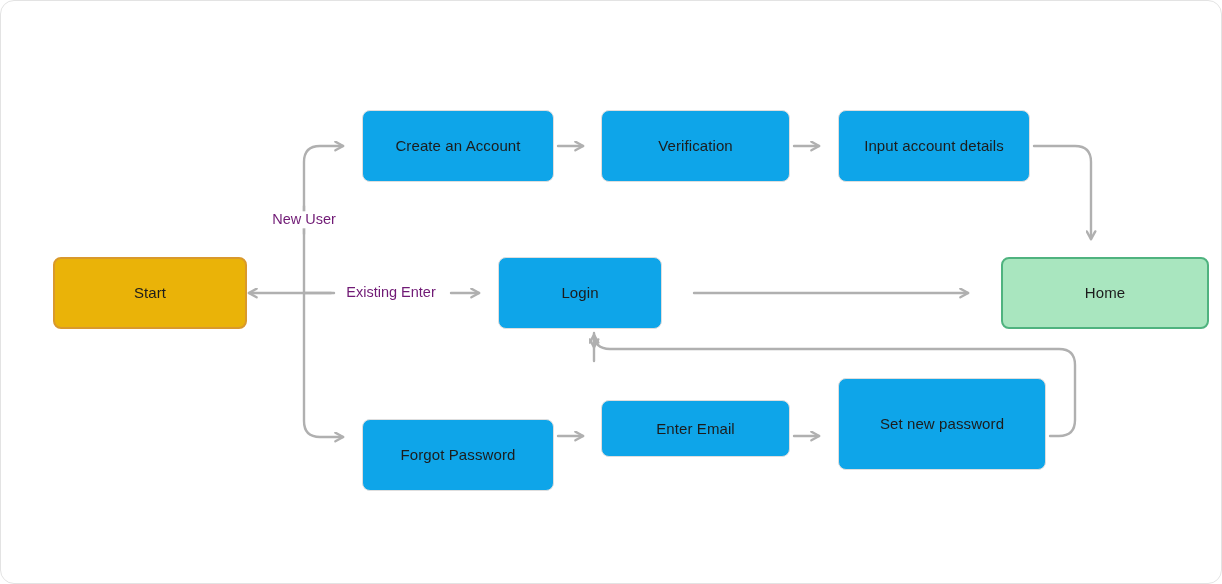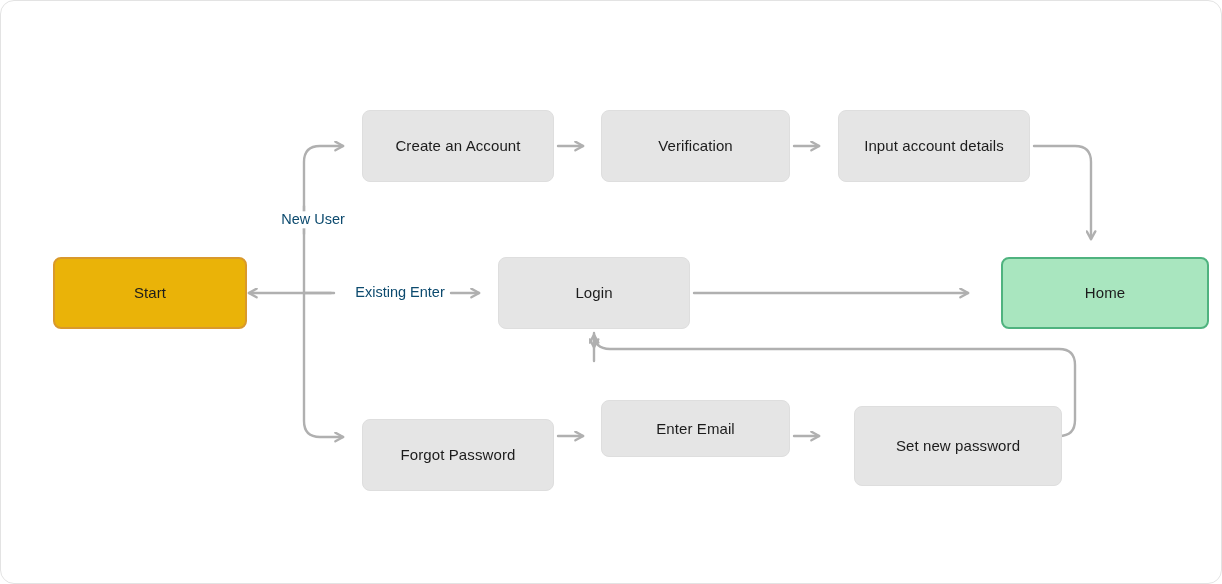--- a/index.html
+++ b/index.html
@@ -36,41 +36,40 @@
     justify-content: center;
     border-radius: 8px;
     font-size: 15px;
     line-height: 1.2;
     letter-spacing: 0.1px;
     text-align: center;
     color: #1c1c1c;
     user-select: none;
   }
   .node.plain {
-    background: #e5e5e5;
+    background: #0ea5e9;
     border: 1.6px solid #dedede;
   }
   .node.start {
     background: #eab308;
     border: 2.4px solid #d9992b;
   }
   .node.end {
     background: #a9e6bf;
     border: 2.4px solid #4fb37f;
   }
   .edge-label {
     position: absolute;
     font-size: 14.5px;
-    color: #0c4a6e;
+    color: #701a75;
     background: #ffffff;
     padding: 0 5px;
     white-space: nowrap;
     user-select: none;
     line-height: 1.2;
-    margin-left: 9px;
   }
 </style>
 </head>
 <body>
 
 <div id="canvas">
 
   <svg id="edge-layer" viewBox="0 0 1222 584" width="1222" height="584" aria-hidden="true">
     <defs>
       <marker id="ah" markerWidth="11" markerHeight="11" refX="9.2" refY="5.5" orient="auto" markerUnits="userSpaceOnUse">
@@ -114,37 +113,37 @@
   </div>
 
   <div class="node plain" style="left:837px; top:109px; width:192px; height:72px;">
     <span>Input account details</span>
   </div>
 
   <div class="node plain" style="left:600px; top:109px; width:189px; height:72px;">
     <span>Verification</span>
   </div>
 
-  <div class="node plain" style="left:497px; top:256px; width:192px; height:72px;">
+  <div class="node plain" style="left:497px; top:256px; width:164px; height:72px;">
     <span>Login</span>
   </div>
 
   <div class="node end" style="left:986px; top:256px; width:208px; height:72px;margin-left:14px;">
     <span>Home</span>
   </div>
 
   <div class="node plain" style="left:361px; top:418px; width:192px; height:72px;">
     <span>Forgot Password</span>
   </div>
 
   <div class="node plain" style="left:600px; top:399px; width:189px; height:57px;">
     <span>Enter Email</span>
   </div>
 
-  <div class="node plain" style="left:837px; top:405px; width:208px; height:80px;margin-left:16px;">
+  <div class="node plain" style="left:837px; top:377px; width:208px; height:92px;">
     <span>Set new password</span>
   </div>
 
   <div class="edge-label" style="left:303px; top:219px; transform:translate(-50%,-50%);">New User</div>
 
   <div class="edge-label" style="left:390px; top:292px; transform:translate(-50%,-50%);">Existing Enter</div>
 
 </div>
 
 </body></html>

